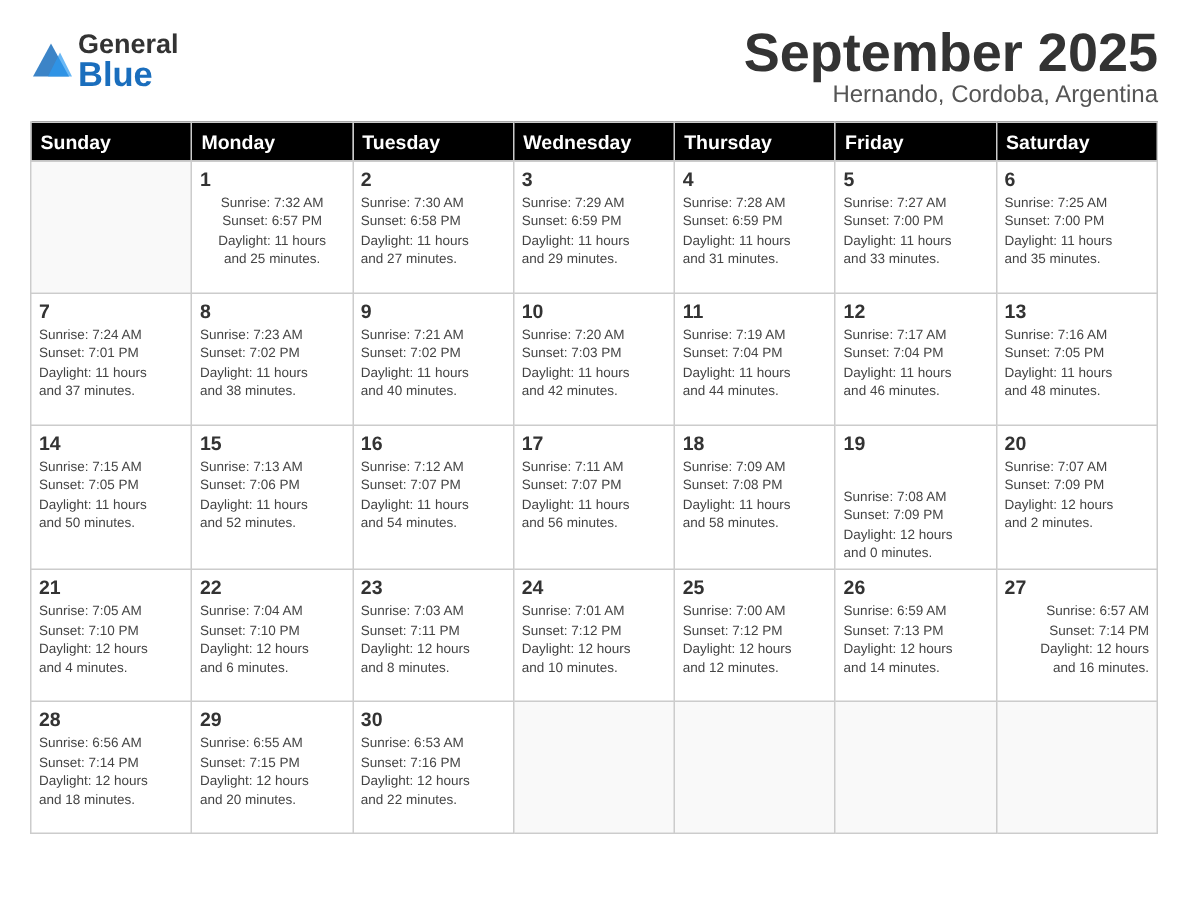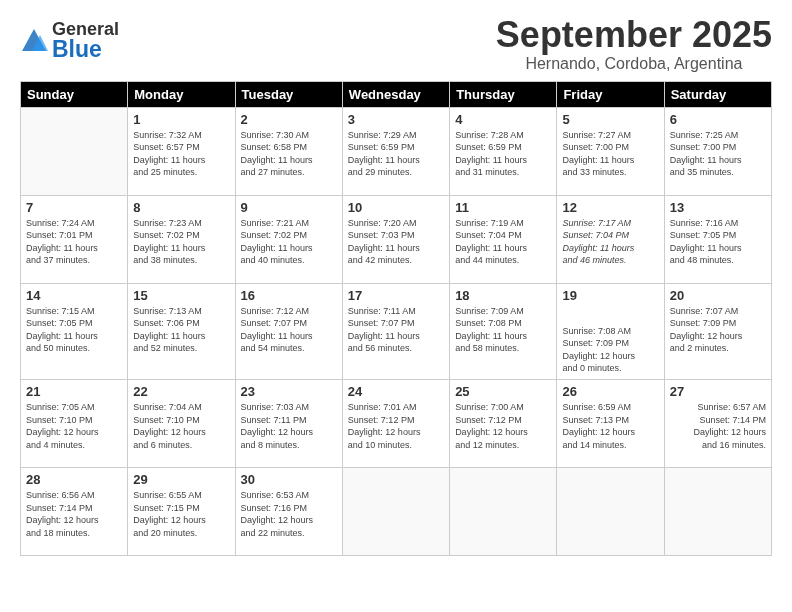--- a/index.html
+++ b/index.html
@@ -40,21 +40,21 @@
       font-size: 23px;
       font-weight: bold;
       color: #1a6ebd;
     }
     .logo-icon {
       width: 28px;
       height: 28px;
       margin-right: 4px;
     }
     .title-area {
-      text-align: center;
+      text-align: right;
     }
     .month-title {
       font-size: 36px;
       font-weight: bold;
       color: #333;
       line-height: 1.1;
     }
     .location {
       font-size: 16px;
       color: #555;
@@ -129,21 +129,21 @@
         <th>Thursday</th>
         <th>Friday</th>
         <th>Saturday</th>
       </tr>
     </thead>
     <tbody id="calendar-body">
     <tr>
           <td class="empty"></td>
           <td>
             <span class="day-number">1</span>
-            <div class="day-info" style="white-space: pre-line;">Sunrise: 7:32 AM
+            <div class="day-info" style="white-space: pre-line; text-align: center;">Sunrise: 7:32 AM
 Sunset: 6:57 PM
 Daylight: 11 hours
 and 25 minutes.</div>
           </td>
           <td>
             <span class="day-number">2</span>
             <div class="day-info" style="white-space: pre-line;">Sunrise: 7:30 AM
 Sunset: 6:58 PM
 Daylight: 11 hours
 and 27 minutes.</div>
@@ -208,21 +208,21 @@
           </td>
           <td>
             <span class="day-number">11</span>
             <div class="day-info" style="white-space: pre-line;">Sunrise: 7:19 AM
 Sunset: 7:04 PM
 Daylight: 11 hours
 and 44 minutes.</div>
           </td>
           <td>
             <span class="day-number">12</span>
-            <div class="day-info" style="white-space: pre-line; font-style: italic;">Sunrise: 7:17 AM
+            <div class="day-info" style="white-space: pre-line;">Sunrise: 7:17 AM
 Sunset: 7:04 PM
 Daylight: 11 hours
 and 46 minutes.</div>
           </td>
           <td>
             <span class="day-number">13</span>
             <div class="day-info" style="white-space: pre-line;">Sunrise: 7:16 AM
 Sunset: 7:05 PM
 Daylight: 11 hours
 and 48 minutes.</div>

